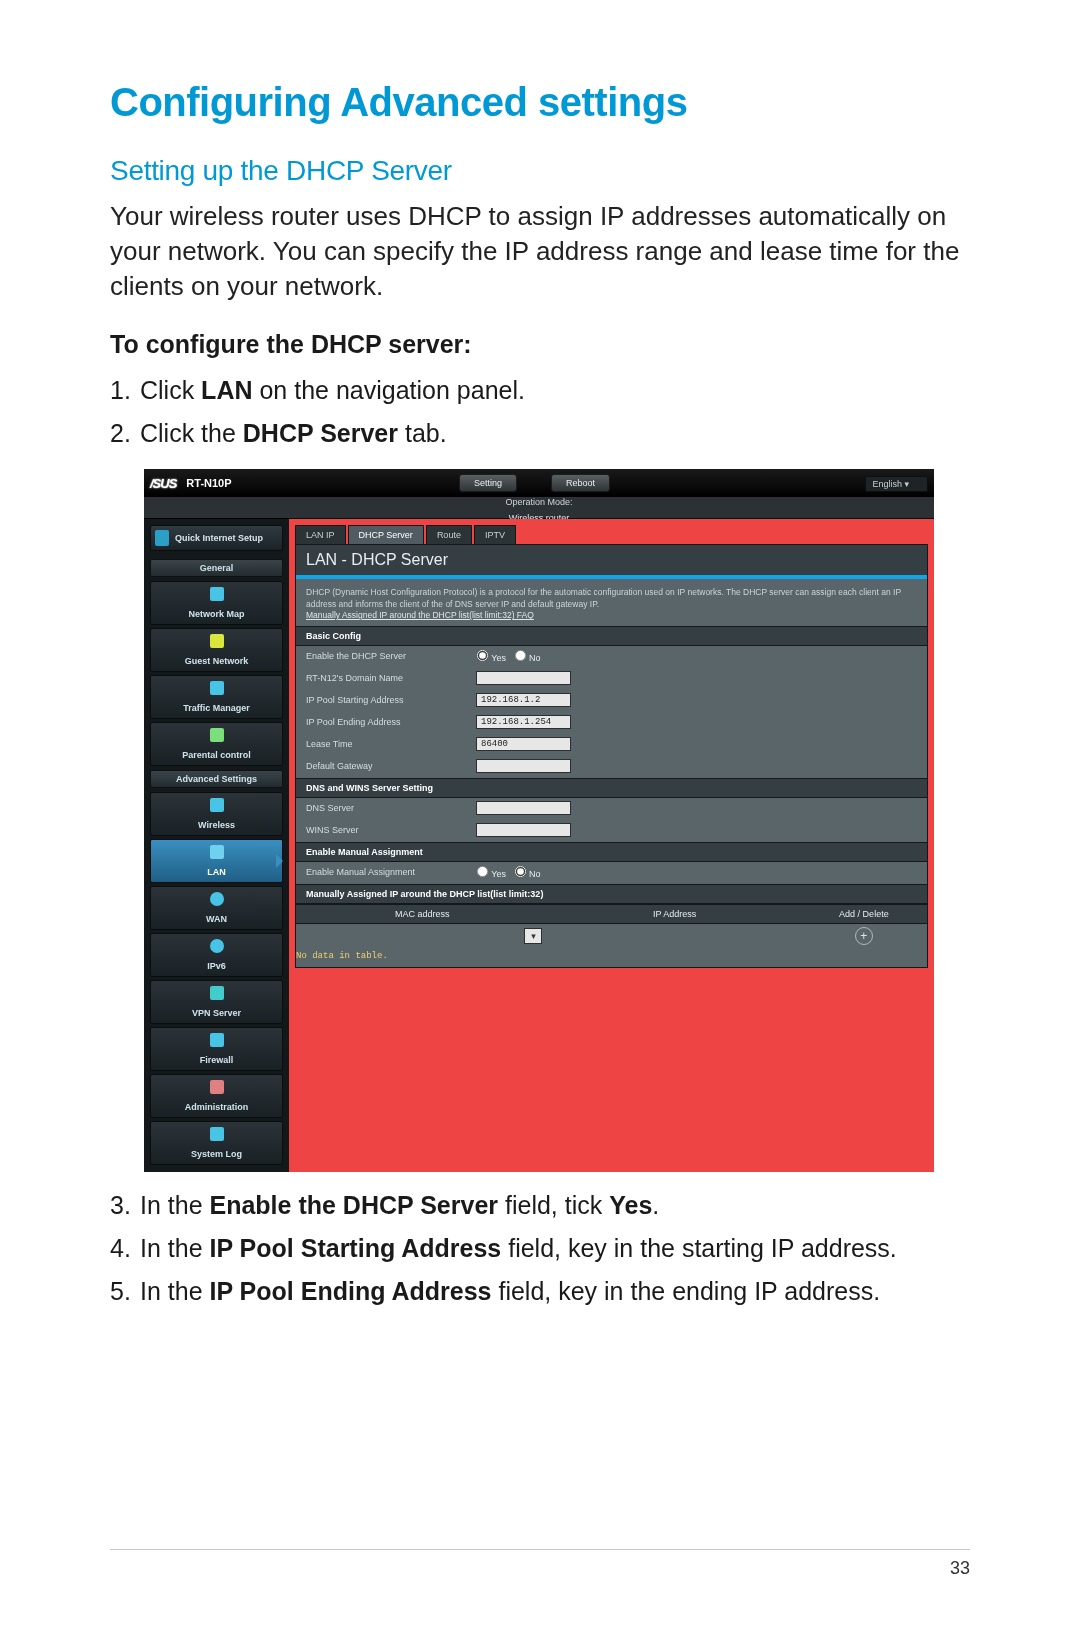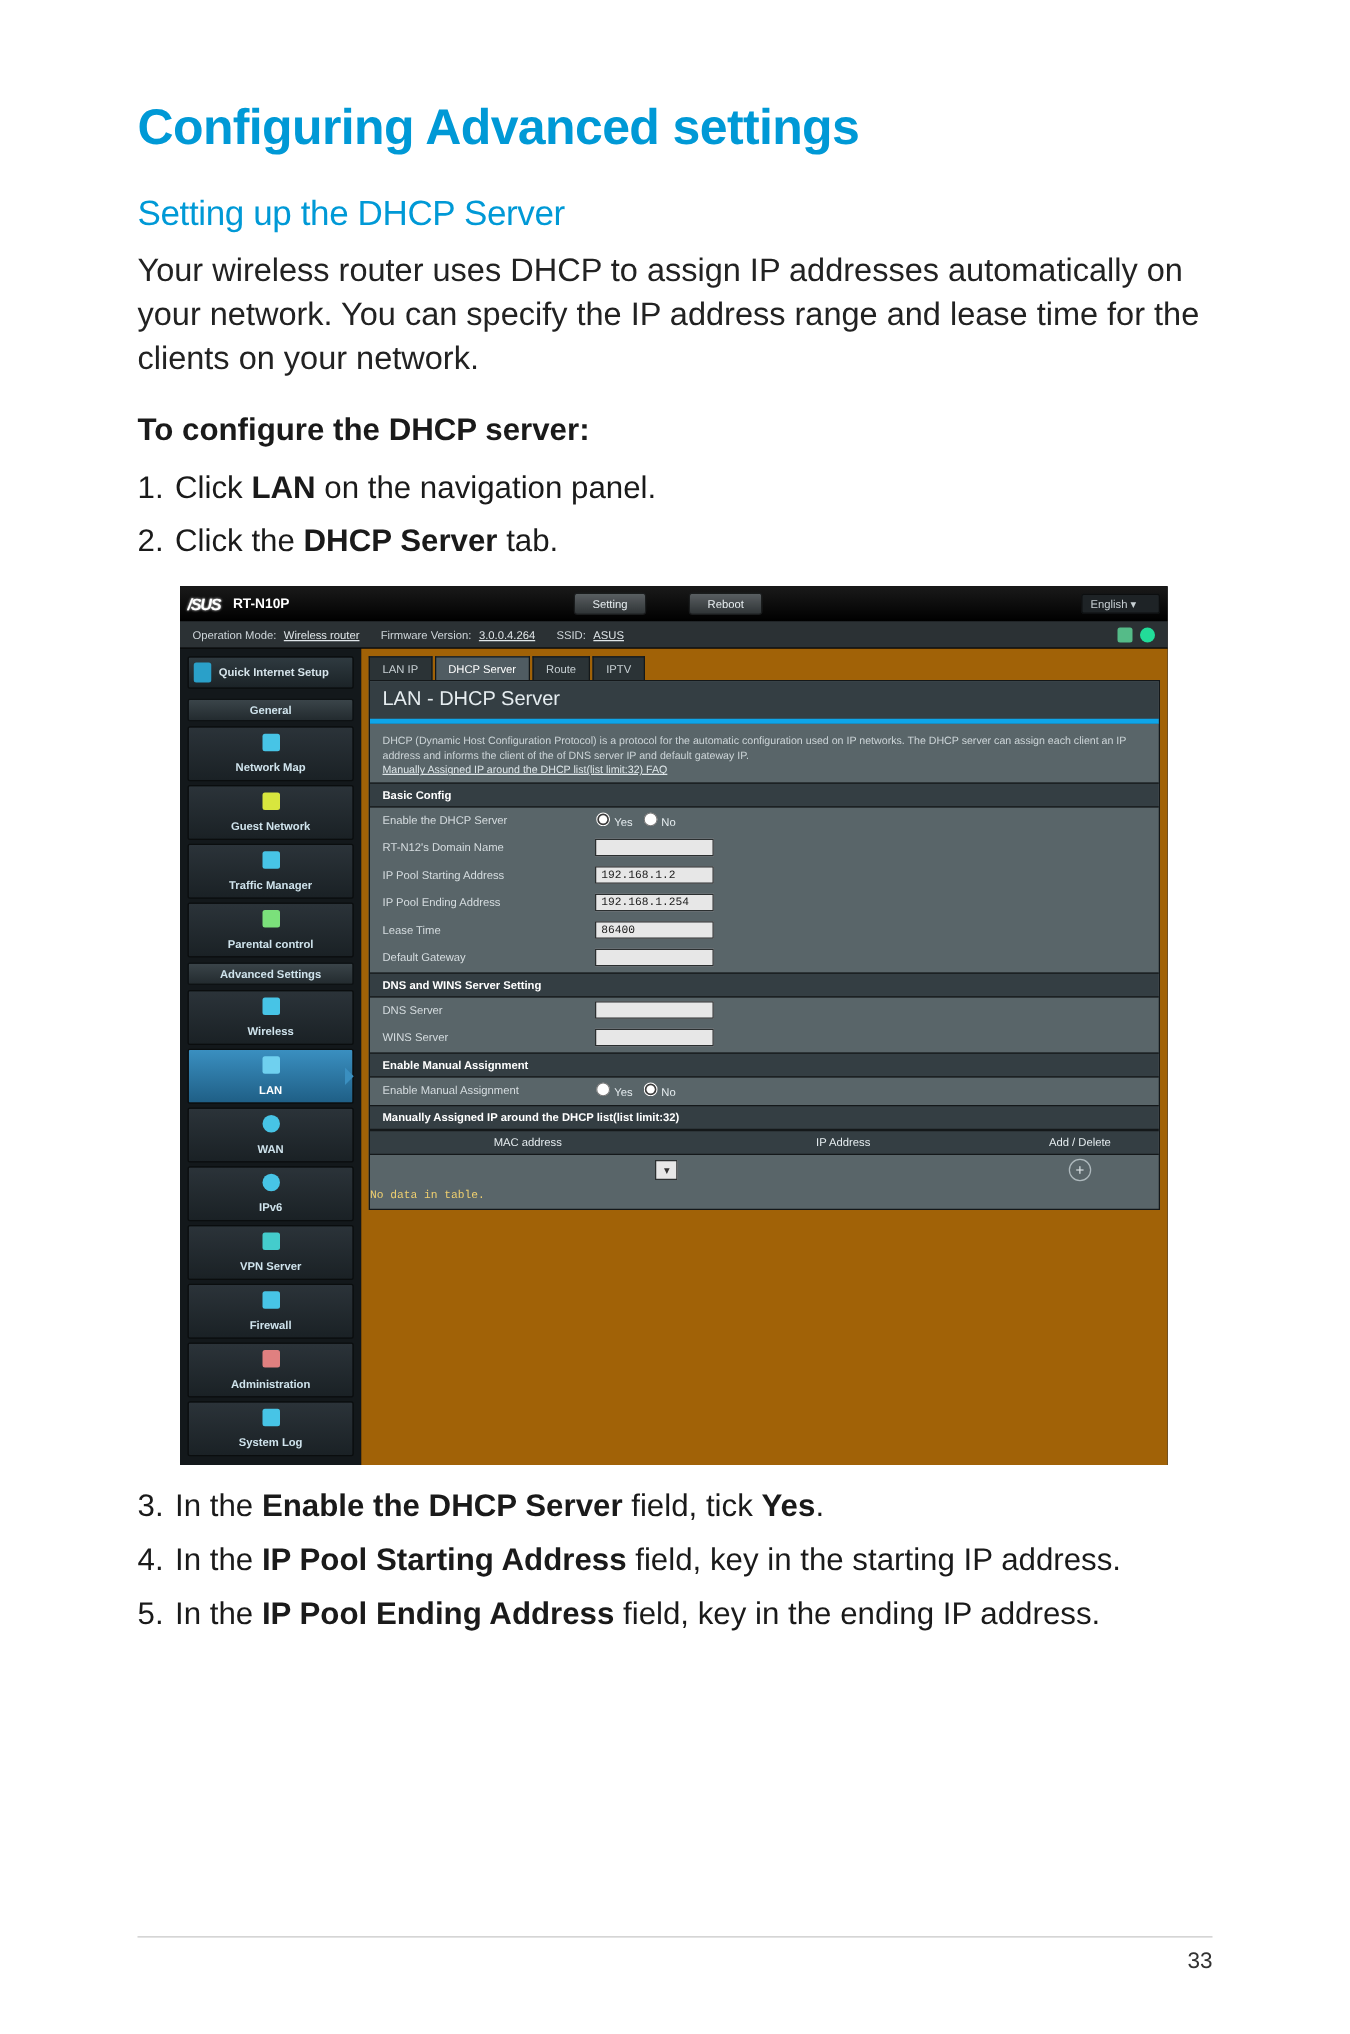--- a/index.html
+++ b/index.html
@@ -93,20 +93,21 @@
   }
   .rt-lang-sel {
      background:#1e2326; border:1px solid #0c0e0f; color:#c8d0d4; font-size:9px; padding:2px 18px 2px 6px; border-radius:2px;
   }
   .rt-subheader {
     height: 22px;
     background: #2b3134;
     display:flex; align-items:center; padding:0 10px; gap:6px;
     font-size:9px; color:#cfd6da;
     border-bottom:1px solid #000;
+    flex-direction:column;
   }
   .rt-subheader .u { text-decoration: underline; color:#e0e6e9;}
   .rt-subheader .spacer{flex:1}
   .kid-ico { width:12px;height:12px;border-radius:2px;background:#5b8; display:inline-block;}
   .wifi-ico{ width:12px;height:12px;border-radius:50%;background:#2d9; display:inline-block;}
   .rt-body { display:flex; }
   
   .rt-side { width:145px; background:#13181b; padding:4px 0;}
   .rt-side .qs {
     margin:2px 6px 8px 6px; padding:4px 4px; background:linear-gradient(#2f3a40,#1b2327);
@@ -138,21 +139,21 @@
   .ic.par{background:#7be07b}
   .ic.wifi{background:#47c4e6}
   .ic.lan{background:#6fd0ef}
   .ic.wan{background:#47c4e6;border-radius:50%;}
   .ic.ipv6{background:#47c4e6;border-radius:50%;}
   .ic.vpn{background:#4cc;}
   .ic.fw{background:#47c4e6}
   .ic.admin{background:#e08080}
   .ic.log{background:#47c4e6}
   
-  .rt-main{ flex:1; background:#a16207; }
+  .rt-main{ flex:1; background:#ef4444; }
   .rt-tabs{ display:flex; padding:6px 6px 0 6px; gap:0;}
   .rt-tab{
     padding:4px 10px; font-size:9px; color:#c8d0d4;
     background:#2b3336; border:1px solid #14181a; border-bottom:none;
     margin-right:2px;
   }
   .rt-tab.active{ background:#505c62; color:#fff; }
   .rt-panel{
     margin:0 6px 6px 6px; border:1px solid #14181a;
     background:#596569;

